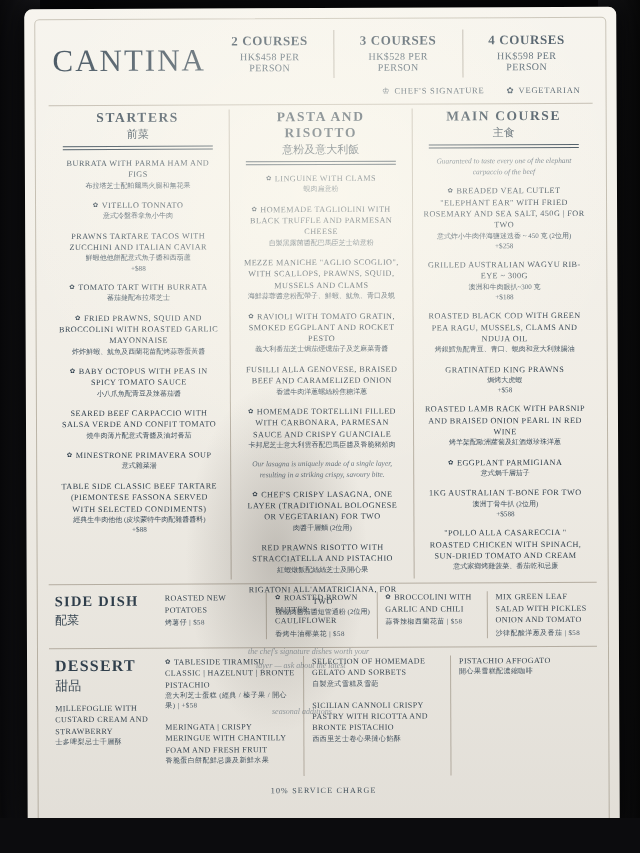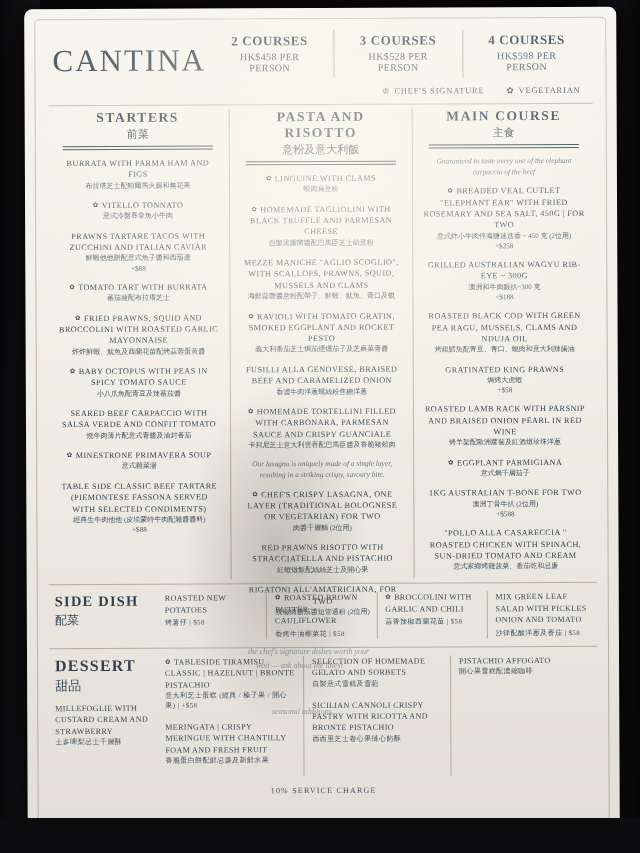--- a/index.html
+++ b/index.html
@@ -579,15 +579,15 @@
       </div>
 
       <div class="footer-note">10% SERVICE CHARGE</div>
     </div>
 
     <div class="card-shadowblob"></div>
     <div class="card-light"></div>
   </div>
 
   <div class="handwriting" id="hw0" style="left: 248px; top: 646px;">the chef's signature dishes worth your</div>
-  <div class="handwriting" id="hw1" style="left: 256px; top: 660px;">wait — ask about the latest</div>
+  <div class="handwriting" id="hw1" style="left: 256px; top: 660px;">layer — ask about the latest</div>
   <div class="handwriting" id="hw2" style="left: 272px; top: 706px;">seasonal additions</div>
 </div>
 
 </body></html>

